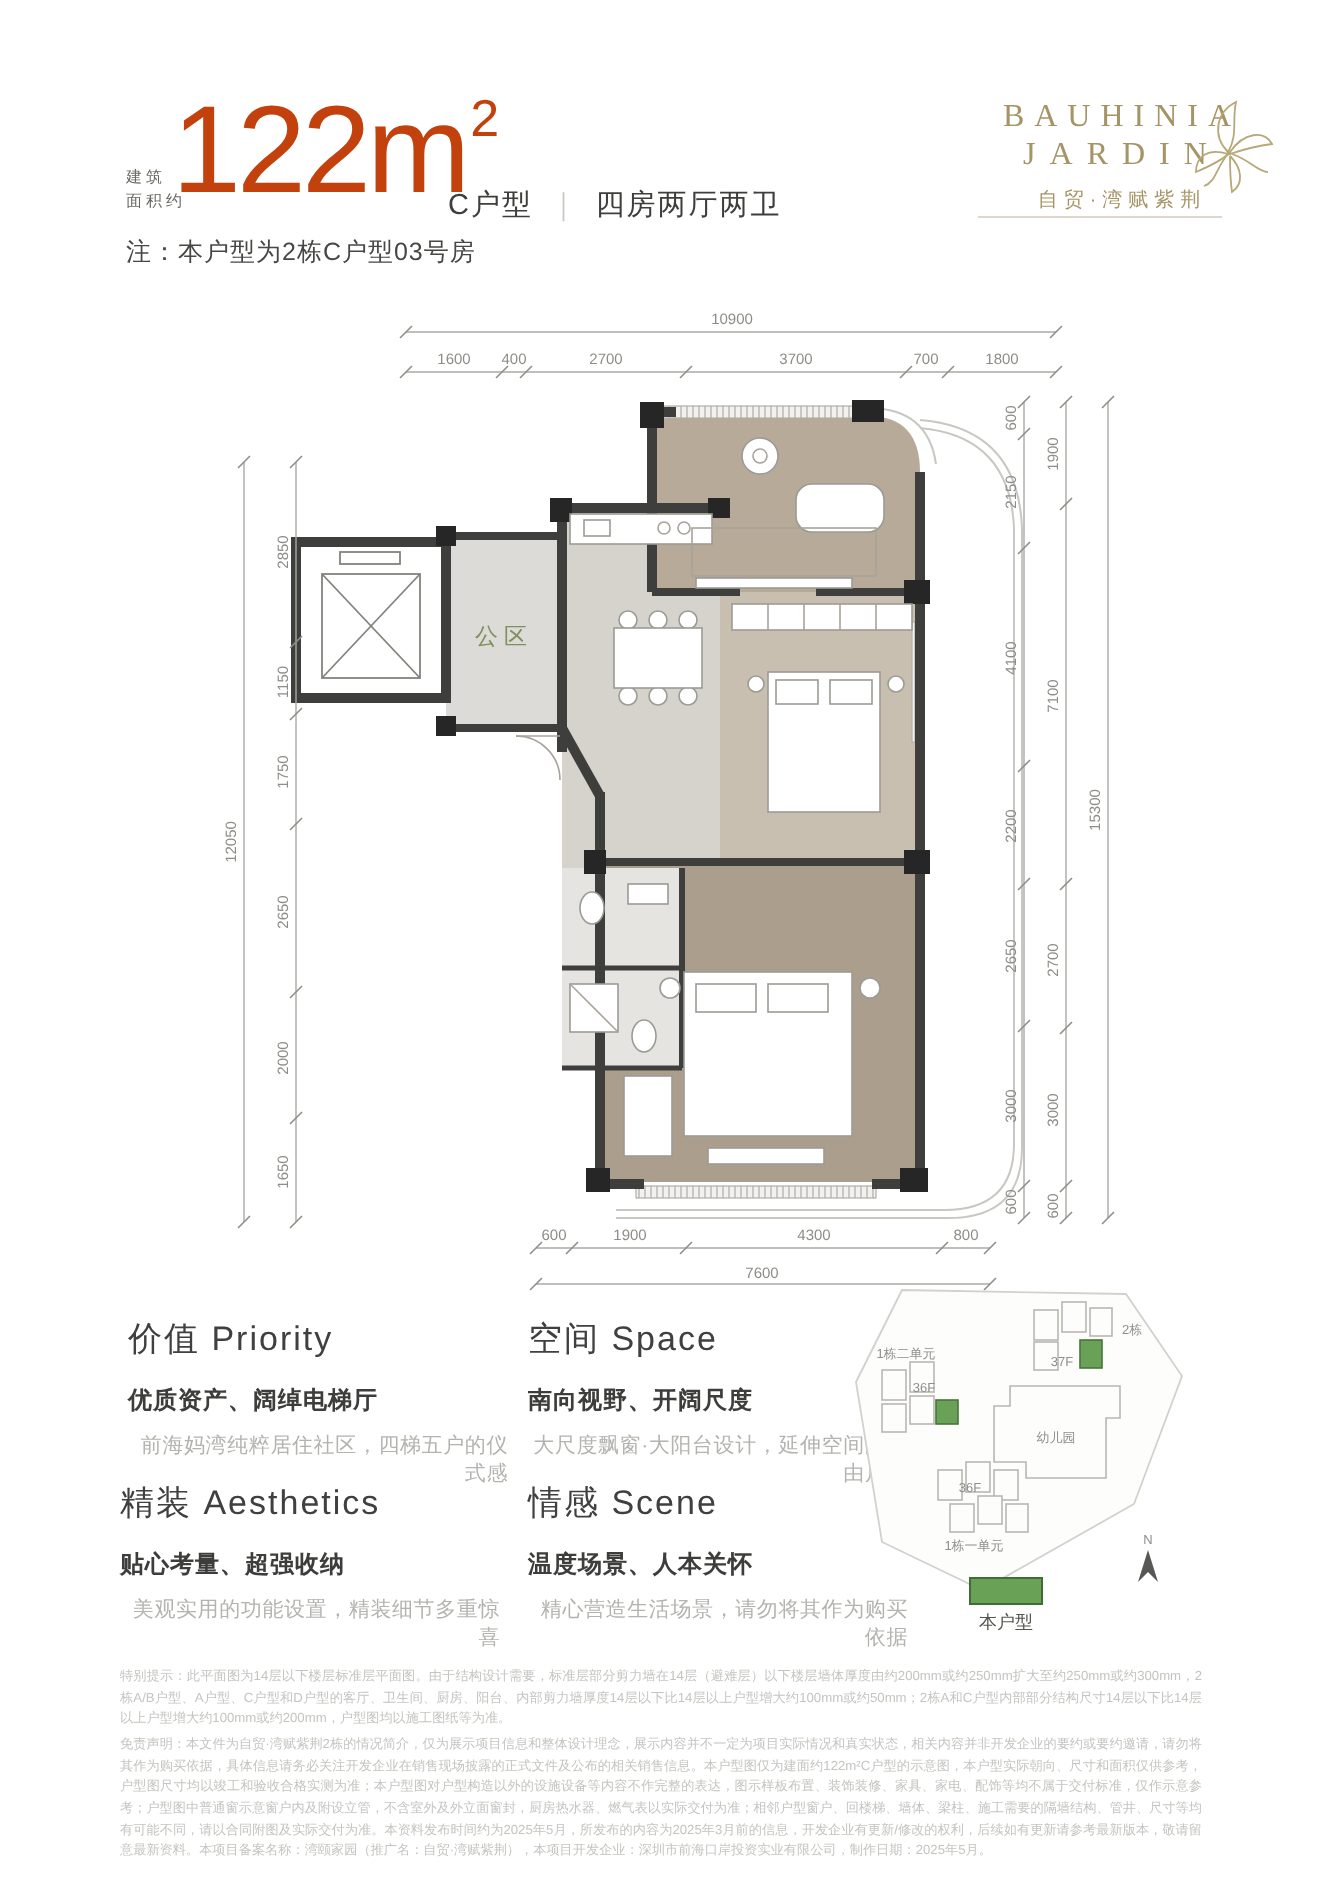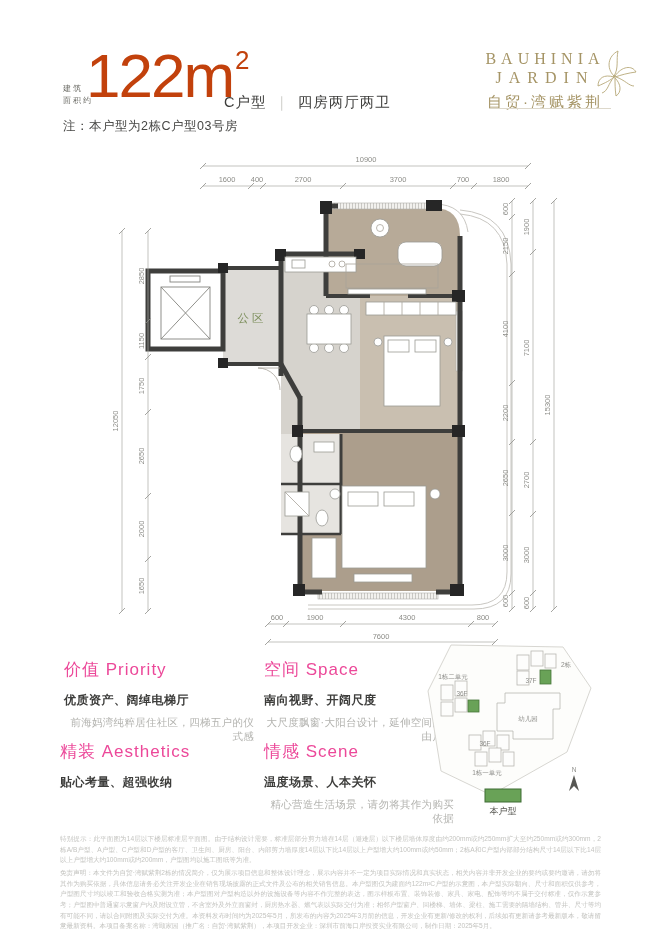--- a/index.html
+++ b/index.html
@@ -9,32 +9,32 @@
 
   
   #area-label{left:63px;top:83px;font-size:8px;color:#6a6a64;line-height:1.5;letter-spacing:2px;}
   #area-value{left:86px;top:40px;font-size:62px;font-weight:400;color:#c2410c;letter-spacing:-2px;}
   #area-sup{font-size:26px;vertical-align:28px;letter-spacing:0;margin-left:2px;}
   #unit-line{left:224px;top:93px;font-size:14.5px;color:#3e3e3c;letter-spacing:1px;}
   #unit-line .div{color:#c9c9c4;margin:0 8px;font-weight:300;}
   #note-line{left:63px;top:118px;font-size:12.5px;color:#474745;letter-spacing:0.5px;}
 
   
-  #logo{left:480px;top:50px;width:130px;text-align:center;color:#a59465;
+  #logo{left:496px;top:50px;width:130px;text-align:center;color:#a59465;
         font-family:"Liberation Serif","DejaVu Serif",serif;}
   #logo .l1{font-size:16px;letter-spacing:5px;}
   #logo .l2{font-size:16px;letter-spacing:7px;margin-top:1px;}
-  #logo .cn{font-size:15px;letter-spacing:3px;margin-top:6px;
+  #logo .cn{font-size:10px;letter-spacing:3px;margin-top:6px;
             font-family:"Liberation Sans",sans-serif;}
   #logo-flower{left:592px;top:48px;}
   #logo-rule{left:489px;top:108px;width:122px;height:1px;background:#ddd8cb;}
 
   
   .feature{width:190px;}
-  .feature .ttl{font-size:17px;color:#ec4899;letter-spacing:1px;}
+  .feature .ttl{font-size:17px;color:#404040;letter-spacing:1px;}
   .feature .headline{font-size:12px;font-weight:bold;color:#3d3d3b;margin-top:11px;letter-spacing:0.5px;}
   .feature .desc{font-size:10.5px;color:#b3b3af;margin-top:7px;letter-spacing:0.3px;text-align:right;}
 
   
   #disclaimer{left:60px;top:834px;width:541px;font-size:6.6px;line-height:1.62;
               color:#c4c4c0;text-align:justify;}
   #disclaimer p{margin:0 0 2px 0;}
 
   
   .dimline{stroke:#a9a9a4;stroke-width:0.7;fill:none;}
@@ -301,20 +301,21 @@
   </svg>
 
   <div class="abs feature" style="left:64px;top:658px;">
     <div class="ttl">价值 Priority</div>
     <div class="headline">优质资产、阔绰电梯厅</div>
     <div class="desc">前海妈湾纯粹居住社区，四梯五户的仪式感</div>
   </div>
   <div class="abs feature" style="left:60px;top:740px;">
     <div class="ttl">精装 Aesthetics</div>
     <div class="headline">贴心考量、超强收纳</div>
+    <div class="desc">美观实用的功能设置，精装细节多重惊喜</div>
   </div>
   <div class="abs feature" style="left:264px;top:658px;">
     <div class="ttl">空间 Space</div>
     <div class="headline">南向视野、开阔尺度</div>
     <div class="desc">大尺度飘窗·大阳台设计，延伸空间的自由尺度</div>
   </div>
   <div class="abs feature" style="left:264px;top:740px;">
     <div class="ttl">情感 Scene</div>
     <div class="headline">温度场景、人本关怀</div>
     <div class="desc">精心营造生活场景，请勿将其作为购买依据</div>

